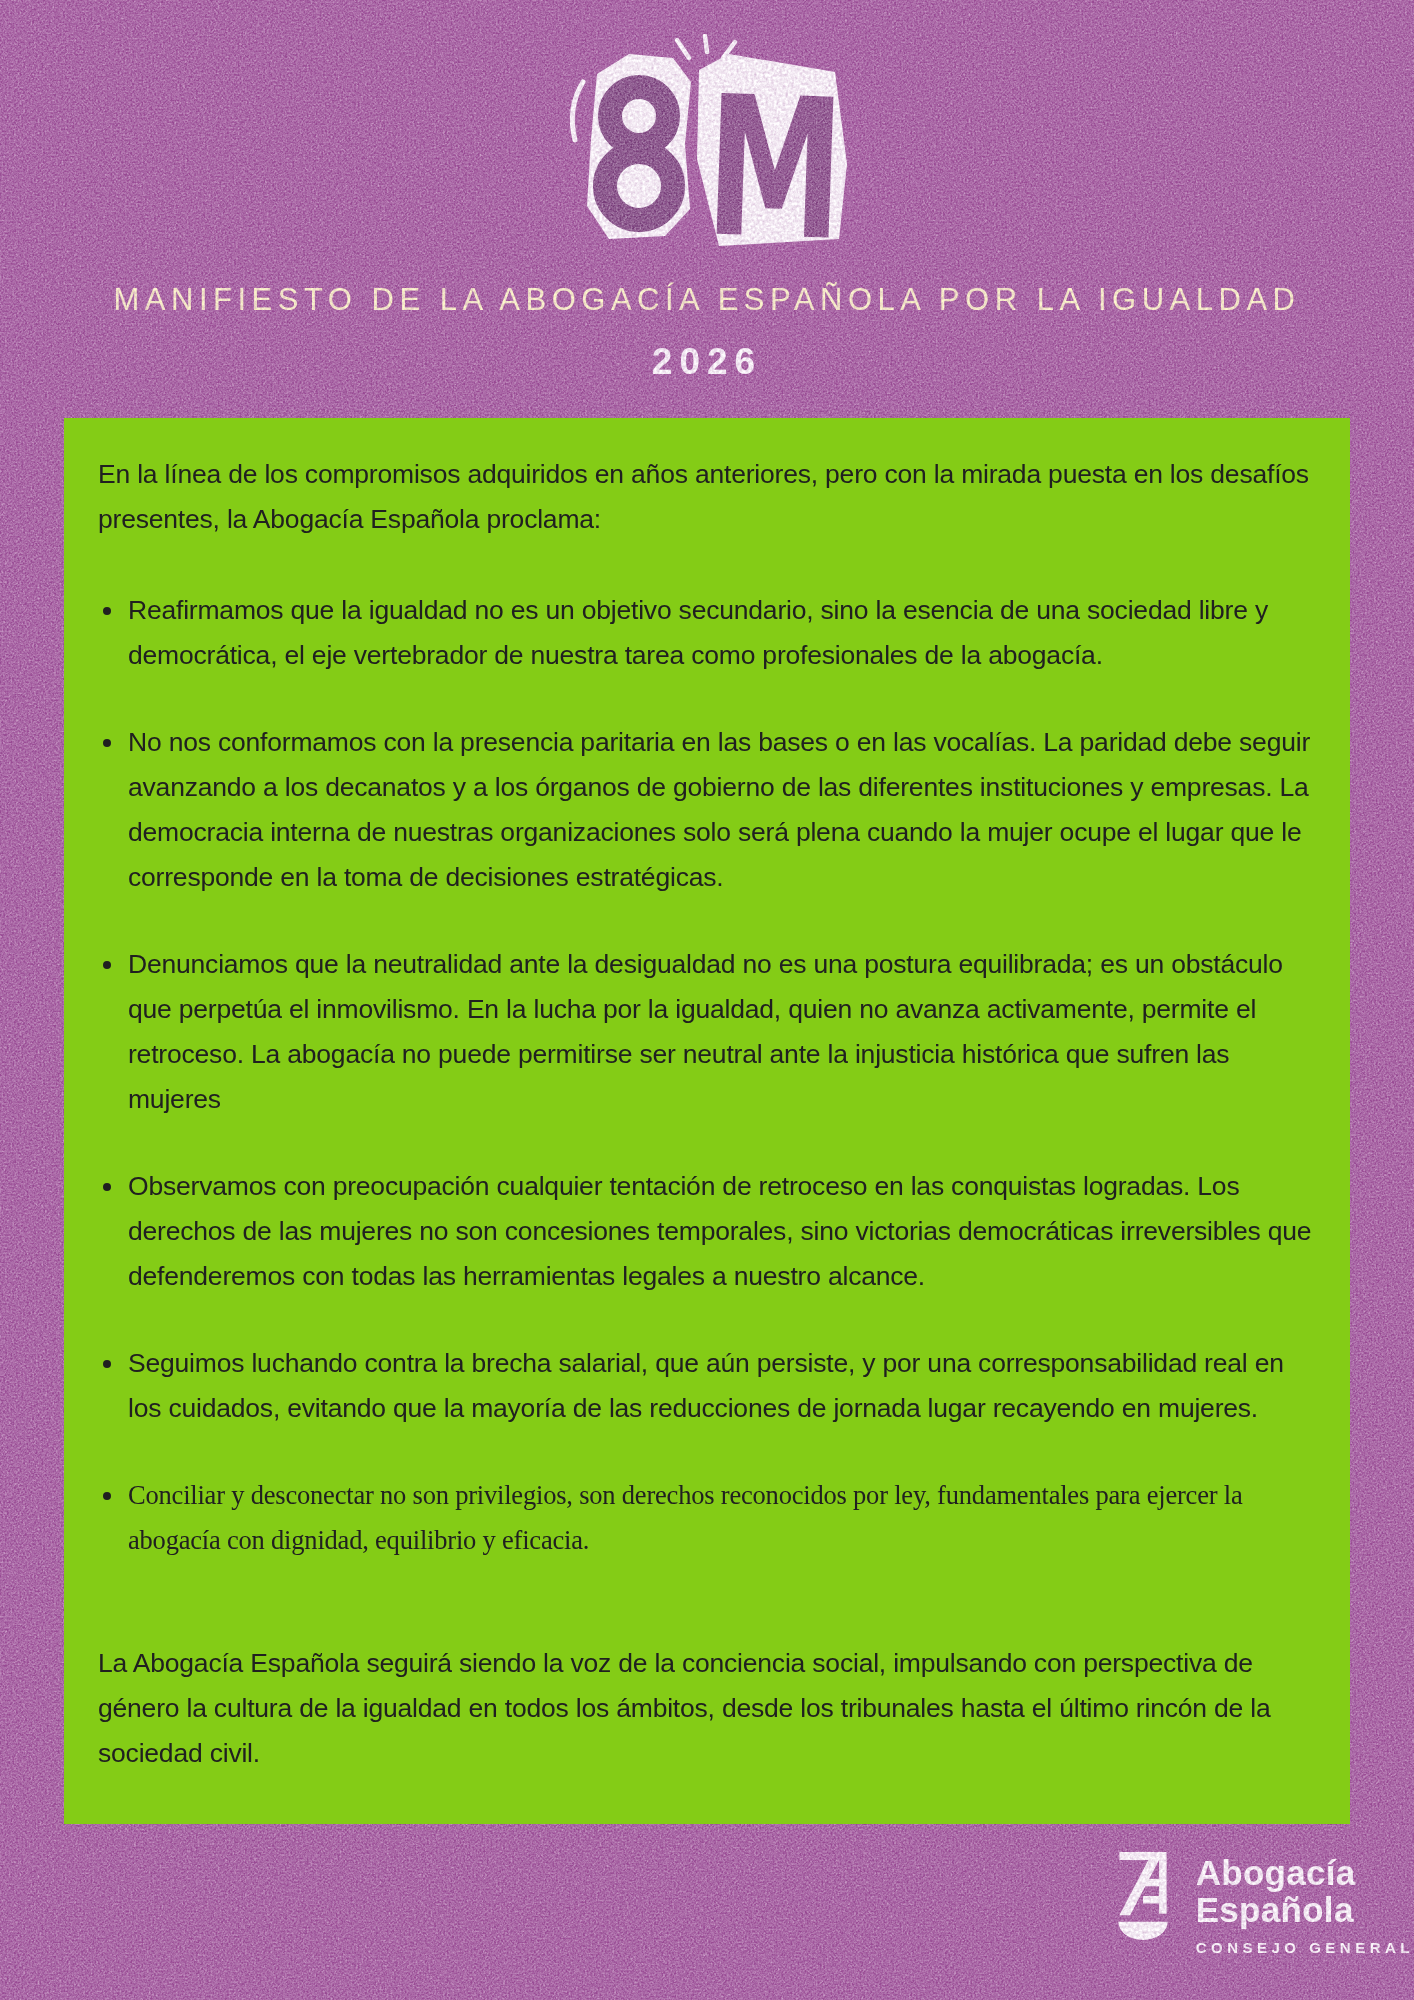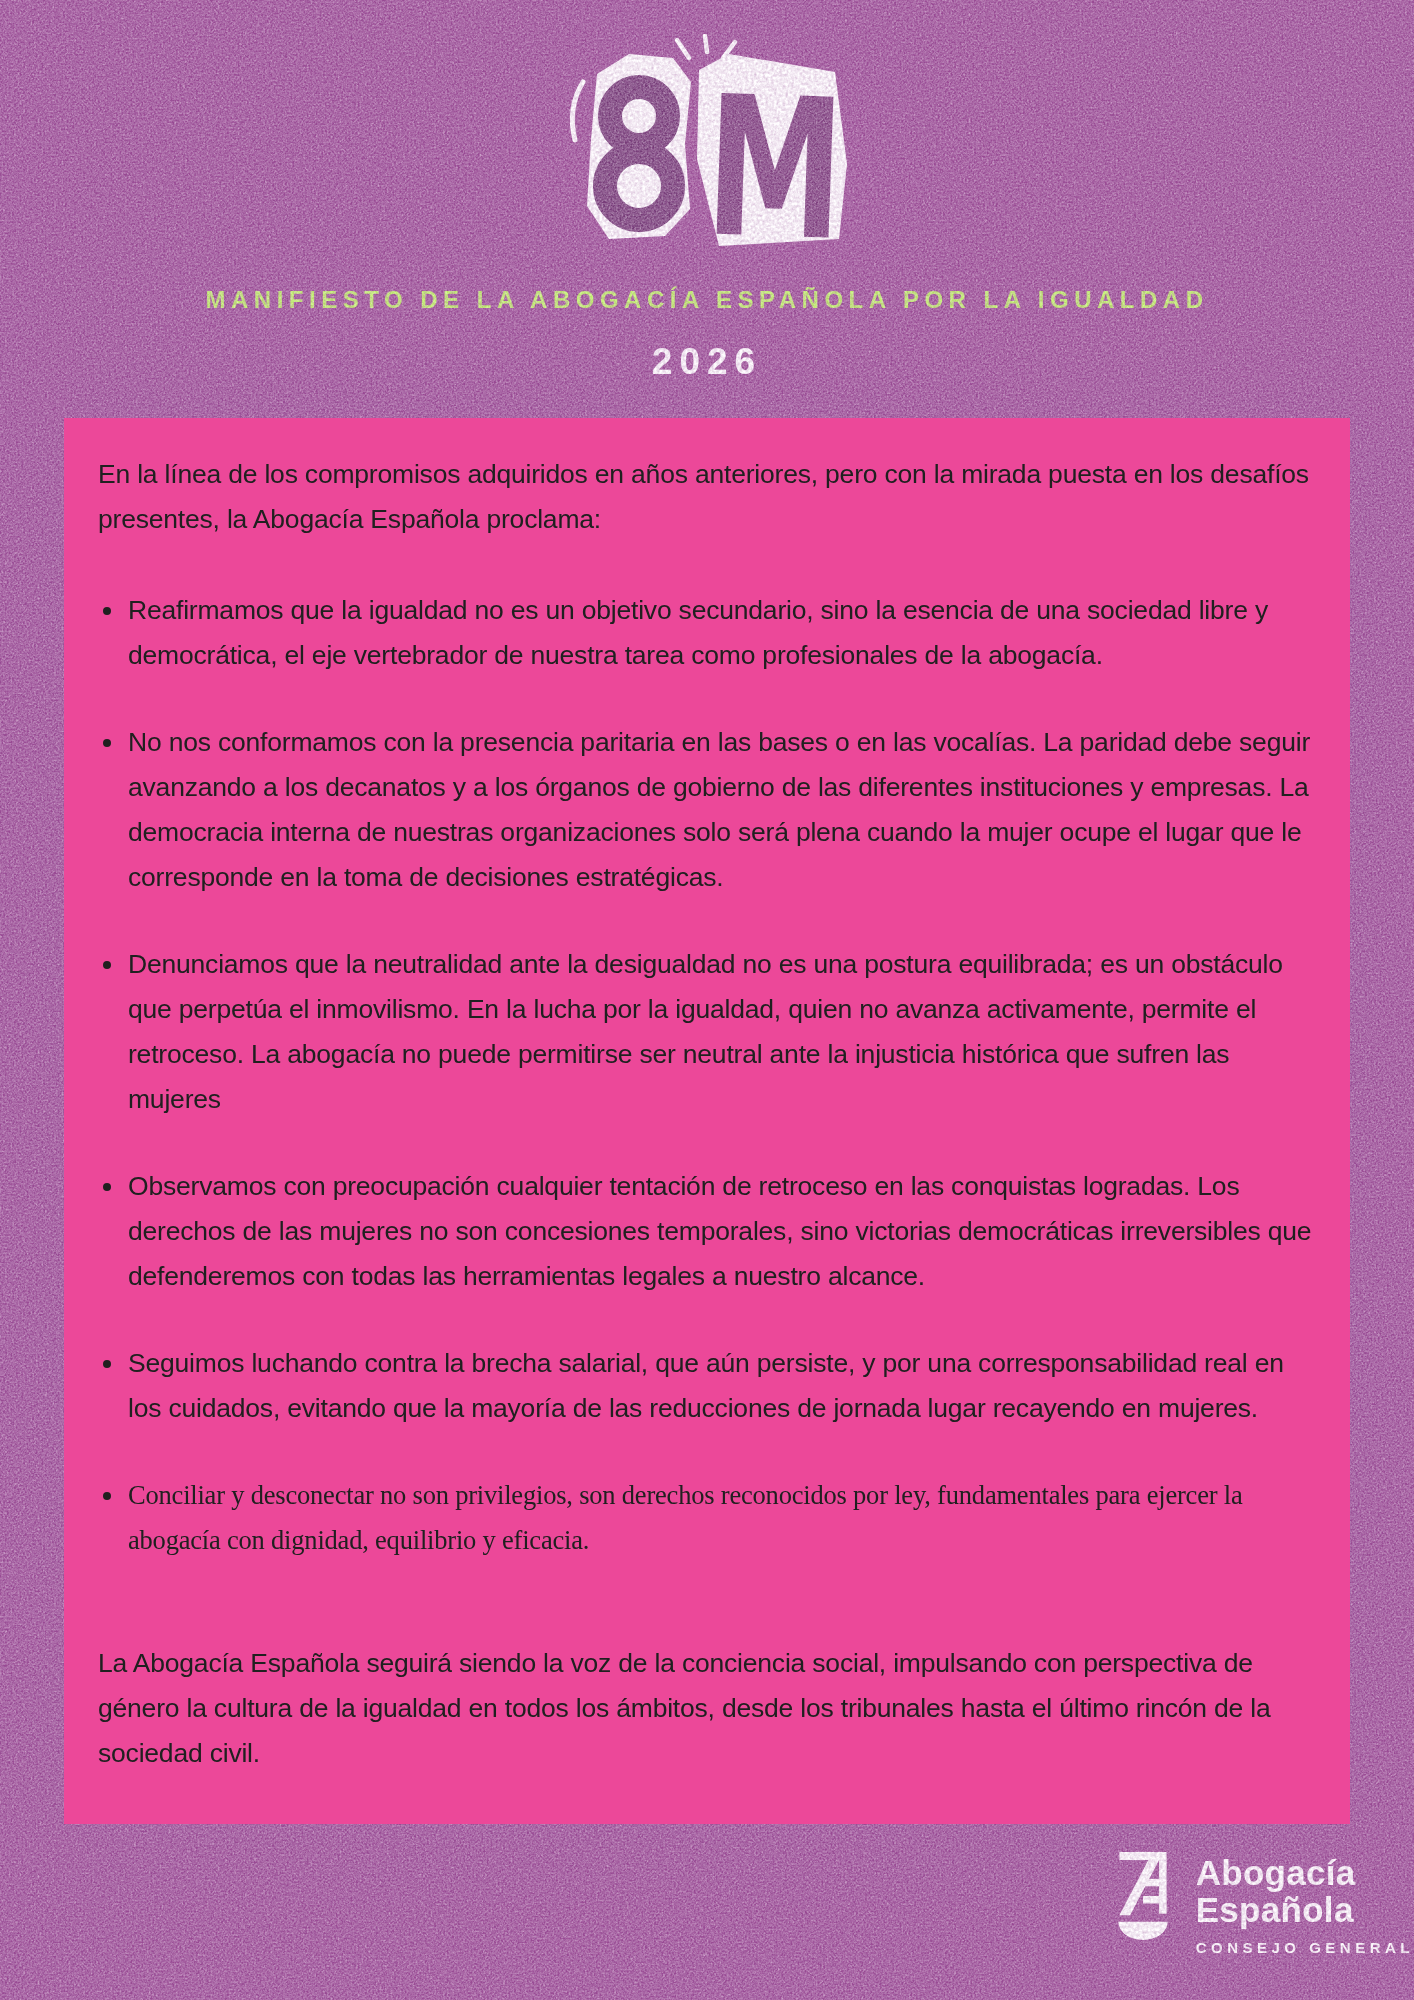--- a/index.html
+++ b/index.html
@@ -6,29 +6,29 @@
   html,body { background:#5e2a5c; }
   .page {
     position:relative; width:1414px; height:2000px; margin:0 auto;
     background:#9a4c95; overflow:hidden;
     font-family:"Liberation Sans", sans-serif;
   }
   .texture { position:absolute; inset:0; z-index:1; pointer-events:none; }
   .header { position:relative; z-index:0; text-align:center; padding-top:34px; }
   .logo-8m { display:block; margin:0 auto; }
   .poster-title {
-    color:#bef264; font-weight:bold; font-size:24px; letter-spacing:5.5px;
+    color:#fef9c3; font-weight:normal; font-size:31px; letter-spacing:5.5px;
     margin-top:34px; line-height:34px;
   }
   .poster-year {
     color:#ffffff; font-weight:bold; font-size:37px; letter-spacing:7px;
     margin-top:26px; line-height:38px;
   }
   .card {
-    position:relative; z-index:3; background:#ec4899;
+    position:relative; z-index:3; background:#84cc16;
     margin:37px 64px 0 64px; padding:34px 38px 48px 34px;
     color:#202020; font-size:26.5px; line-height:45px; letter-spacing:-0.2px;
   }
   .intro { margin-bottom:46px; }
   .bullets { list-style:disc; margin:0; padding-left:28px; }
   .bullets li { margin-bottom:42px; padding-left:2px; }
   .bullets li:last-child { margin-bottom:4px;font-family:Liberation Serif, serif; }
   .closing { margin-top:78px; }
   .footer {
     position:absolute; left:0; top:1852px; width:100%; z-index:0;

